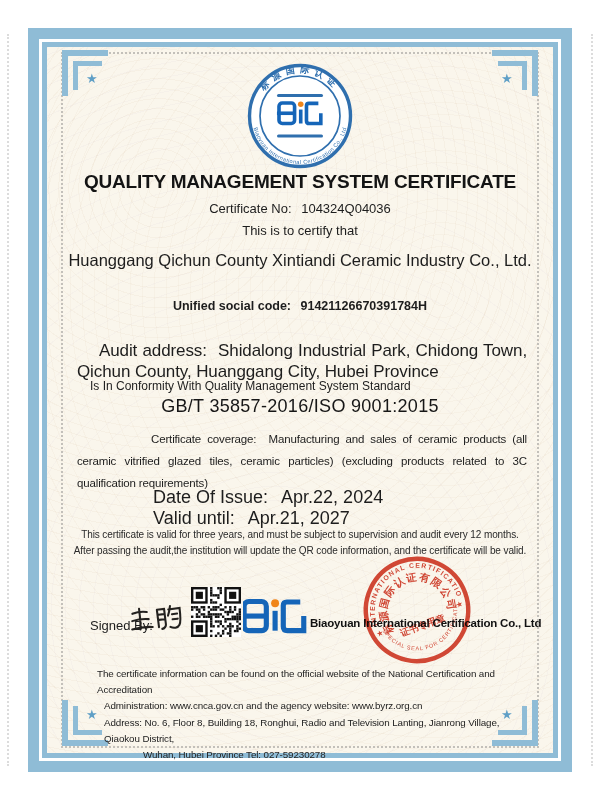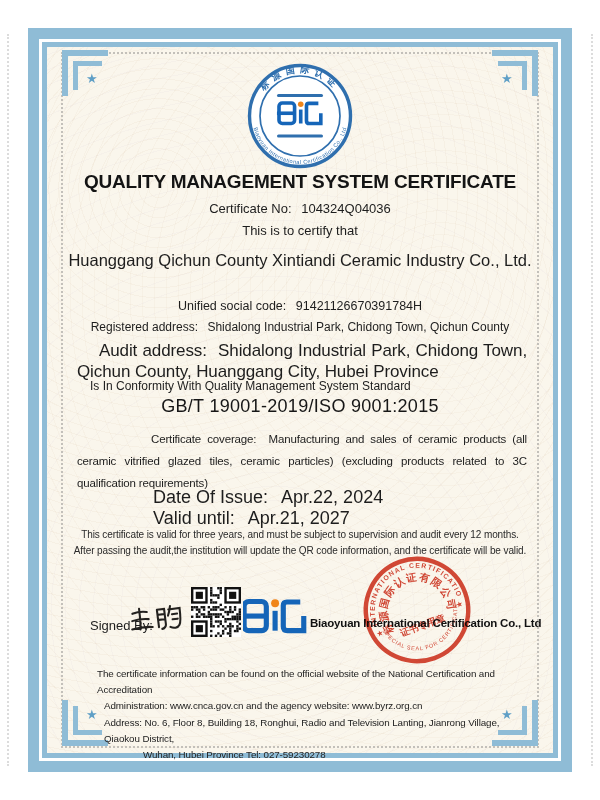--- a/index.html
+++ b/index.html
@@ -39,21 +39,21 @@
   .st-bl{left:86px;top:708px;} .st-br{left:501px;top:708px;}
 
   
   .abs{position:absolute;left:0;right:0;}
   .center{text-align:center;}
   .logo-wrap{position:absolute;left:246px;top:62px;width:108px;height:108px;}
   .title{top:171px;font-size:19px;font-weight:700;letter-spacing:-0.2px;color:#141414;}
   .certno{top:201px;font-size:13px;}
   .certify{top:223px;font-size:13px;}
   .company{top:247px;font-size:16.5px;line-height:26px;padding:0 58px;}
-  .social{top:299px;font-size:12.5px;}
+  .social{top:299px;font-size:12.5px;font-weight:bold;}
   .registered{top:320px;font-size:12px;}
   .audit{position:absolute;left:77px;right:73px;top:341px;font-size:17px;line-height:20.5px;
          text-align:justify;text-indent:22px;letter-spacing:-0.1px;}
   .conformity{position:absolute;left:90px;top:379px;font-size:12px;}
   .gbt{top:396px;font-size:18px;letter-spacing:0.3px;color:#161616;}
   .coverage{position:absolute;left:77px;right:73px;top:428px;font-size:11.5px;line-height:22px;
             text-align:justify;text-indent:74px;letter-spacing:-0.15px;}
   .dateline{position:absolute;left:153px;font-size:18px;}
   .issue{top:487px;} .valid{top:508px;}
   .dateline .val{margin-left:8px;}
@@ -132,33 +132,29 @@
 
   <div class="abs center certify">This is to certify that</div>
 
   <div class="abs center company">Huanggang Qichun County Xintiandi Ceramic Industry Co., Ltd.</div>
 
   <div class="abs center social">
     <span class="lbl">Unified social code:</span>
     <span>91421126670391784H</span>
   </div>
 
-  <div class="abs center registered">
-    <span class="lbl">Registered address:</span>
-    <span>Shidalong Industrial Park, Chidong Town, Qichun County</span>
-  </div>
 
   <div class="audit">
     <span class="lbl">Audit address:</span>
     <span>Shidalong Industrial Park, Chidong Town, Qichun County, Huanggang City, Hubei Province</span>
   </div>
 
   <div class="conformity">Is In Conformity With Quality Management System Standard</div>
 
-  <div class="abs center gbt">GB/T 19001-2019/ISO 9001:2015</div>
+  <div class="abs center gbt">GB/T 35857-2016/ISO 9001:2015</div>
 
   <div class="coverage">
     <span class="lbl">Certificate coverage:</span>
     <span>Manufacturing and sales of ceramic products (all ceramic vitrified glazed tiles, ceramic particles) (excluding products related to 3C qualification requirements)</span>
   </div>
 
   <div class="dateline issue">
     <span>Date Of Issue:</span>
     <span class="val">Apr.22, 2024</span>
   </div>

